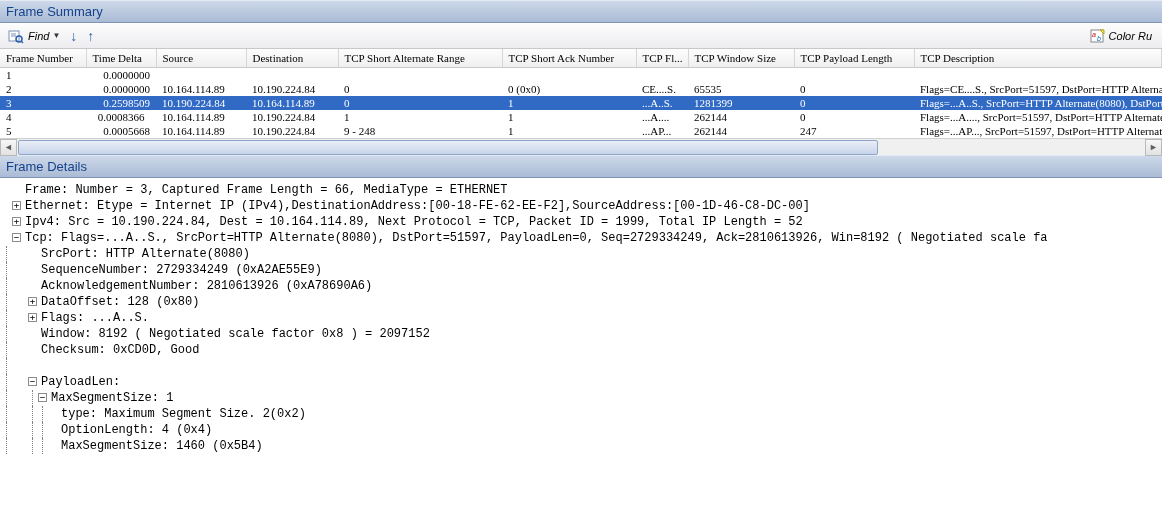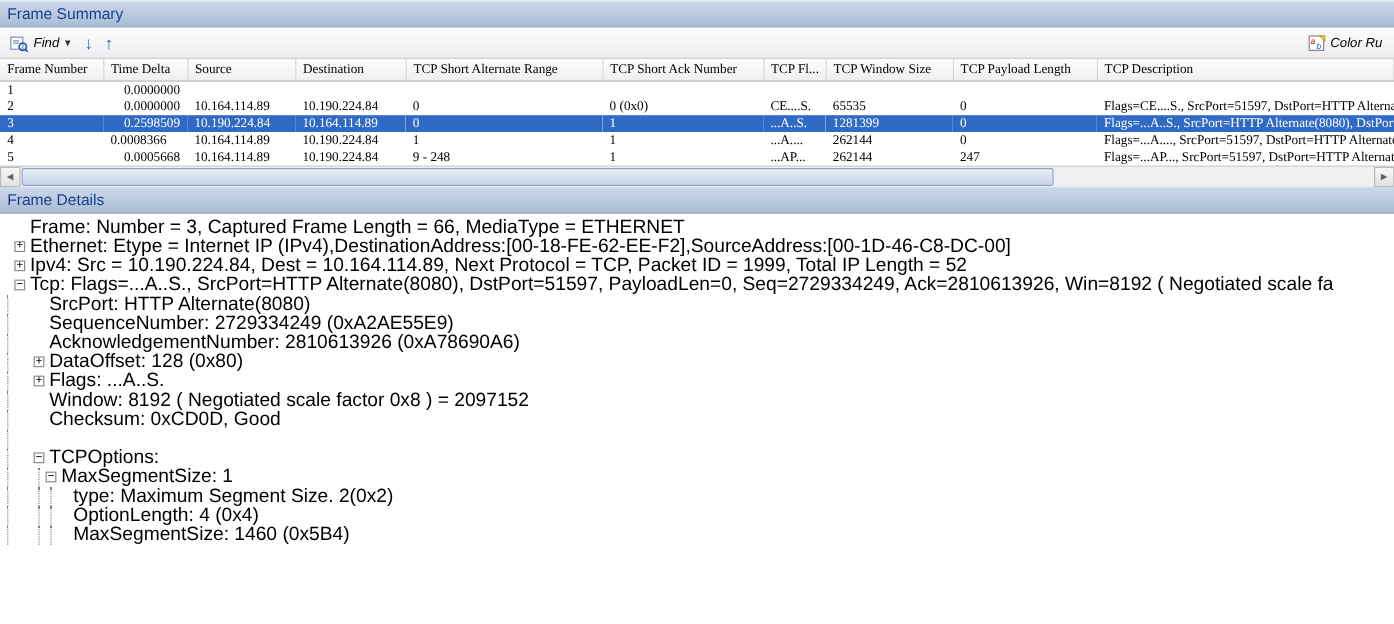--- a/index.html
+++ b/index.html
@@ -88,22 +88,22 @@
     .hscroll-thumb {
       height:15px;
       width:860px;
       margin:1px;
       background:linear-gradient(to bottom,#e9eef6,#c7d4ea);
       border:1px solid #8fa5c8;
       border-radius:2px;
     }
 
     .details-body {
-      font-family: Liberation Sans, sans-serif;
-      font-size: 16px;
+      font-family: Liberation Mono, monospace;
+      font-size: 12px;
       line-height: 16px;
       padding: 4px 0 4px 2px;
       white-space: nowrap;
     }
     .tree-row {
       display:flex;
       align-items:flex-start;
     }
     .tree-indent { display:inline-block; flex-shrink:0; }
     .dotline {
@@ -230,21 +230,21 @@
         <td>10.164.114.89</td>
         <td>0</td>
         <td>1</td>
         <td>...A..S.</td>
         <td>1281399</td>
         <td>0</td>
         <td>Flags=...A..S., SrcPort=HTTP Alternate(8080), DstPort=51597,</td>
       </tr>
       <tr>
         <td>4</td>
-        <td style="text-align: left;">0.0008366</td>
+        <td style="text-align: center;">0.0008366</td>
         <td>10.164.114.89</td>
         <td>10.190.224.84</td>
         <td>1</td>
         <td>1</td>
         <td>...A....</td>
         <td>262144</td>
         <td>0</td>
         <td>Flags=...A...., SrcPort=51597, DstPort=HTTP Alternate(8080),</td>
       </tr>
       <tr>
@@ -338,21 +338,21 @@
     </div>
   <div class="tree-row">
       <span class="dotline"></span>
       <span class="tree-indent" style="width:16px"></span>
       <span class="tree-spacer-nobox"></span>
     </div>
   <div class="tree-row">
       <span class="dotline"></span>
       <span class="tree-indent" style="width:16px"></span>
       <span class="tree-toggle minus"></span>
-      <span>TCPOptions:</span>
+      <span>PayloadLen:</span>
     </div>
   <div class="tree-row">
       <span class="dotline"></span>
       <span class="tree-indent" style="width:16px"></span>
       <span class="dotline"></span>
       <span class="tree-toggle minus"></span>
       <span>MaxSegmentSize: 1</span>
     </div>
   <div class="tree-row">
       <span class="dotline"></span>

